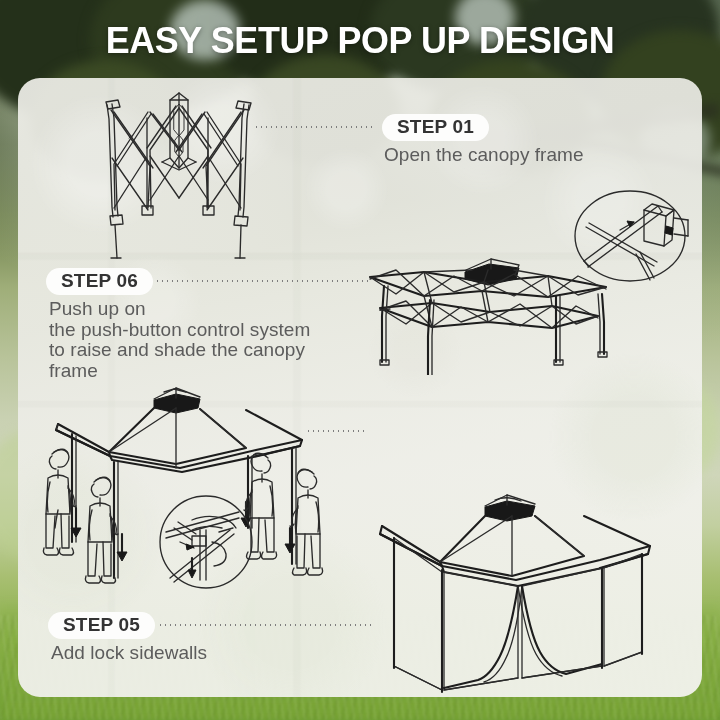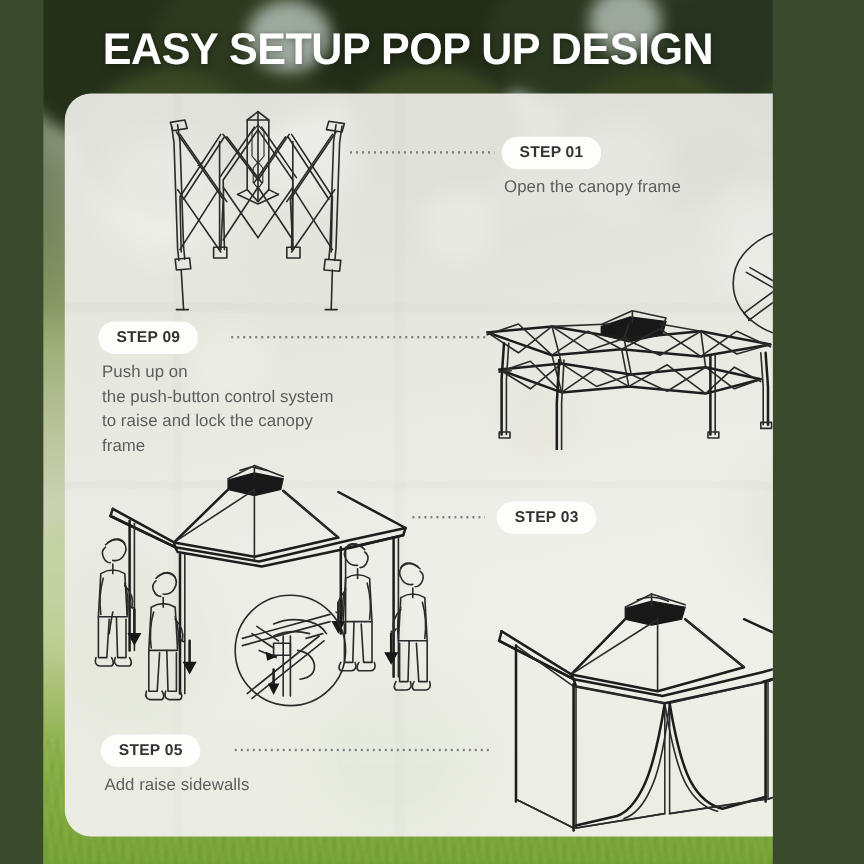--- a/index.html
+++ b/index.html
@@ -1,21 +1,21 @@
 <!DOCTYPE html>
 <html><head>
 <meta charset="utf-8">
 <style>
   html,body{margin:0;padding:0;}
   body{
     width:720px;height:720px;overflow:hidden;
     font-family:"Liberation Sans","DejaVu Sans",sans-serif;
     background:#3a4a2c;
   }
-  #stage{position:relative;width:608px;height:720px;overflow:hidden;margin-left:36px;}
+  #stage{position:relative;width:720px;height:720px;overflow:hidden;}
 
   
   .bg{position:absolute;inset:0;overflow:hidden;}
   .bg-sky{
     position:absolute;inset:0;
     background:
       radial-gradient(circle at 18% 6%, rgba(205,216,196,.75) 0 8%, rgba(0,0,0,0) 28%),
       radial-gradient(circle at 62% 3%, rgba(214,224,214,.8) 0 6%, rgba(0,0,0,0) 22%),
       radial-gradient(circle at 88% 12%, rgba(150,170,150,.55) 0 9%, rgba(0,0,0,0) 30%),
       linear-gradient(180deg,#2c3a20 0%,#36451f 10%,#3d4d26 20%,#6e7f4c 30%,#9fae79 40%,#b9c49b 50%,#c9d1b2 58%,#cfd6ba 66%,#c2cfa0 73%,#a8bf72 80%,#8cb14c 88%,#79a53c 95%,#6d9c33 100%);
@@ -84,28 +84,28 @@
 
   
   .step{position:absolute;}
   .badge{
     display:inline-block;
     background:#fdfdfc;
     border-radius:14px;
     padding:4px 15px 5px 15px;
     color:#333333;
     font-weight:700;
-    font-size:13px;
+    font-size:19px;
     line-height:18px;
     letter-spacing:.2px;
     white-space:nowrap;
   }
   .desc{
     color:#5c5c5c;
-    font-size:14px;
+    font-size:19px;
     line-height:20.5px;
     letter-spacing:.05px;
     white-space:pre-line;
     margin-top:4px;
   }
   .dots{
     position:absolute;height:2px;
     background-image:radial-gradient(circle, #7e7e7e 0 0.9px, rgba(0,0,0,0) 1.1px);
     background-size:5px 2px;
     background-repeat:repeat-x;
@@ -217,24 +217,24 @@
     <div class="dots" style="left:0;top:20px;width:122px;"></div>
     <div style="position:absolute;left:128px;top:8px;">
       <span class="badge">STEP 01</span>
       <div class="desc" style="padding-left:2px;">Open the canopy frame</div>
     </div>
   </div>
 
   <div class="step" style="left:22px;top:268px;width:420px;">
     <div class="dots" style="left:133px;top:12px;width:215px;"></div>
     <div>
-      <span class="badge" style="margin-left:24px;">STEP 09</span>
+      <span class="badge" style="margin-left:24px;">STEP 06</span>
       <div class="desc" style="padding-left:27px;">Push up on
 the push-button control system
-to raise and lock the canopy
+to raise and shade the canopy
 frame</div>
     </div>
   </div>
 
   <svg style="position:absolute;left:362px;top:250px;" width="256" height="125" viewBox="0 0 256 125">
 
     <path class="fil-dark" d="M103 22 l24 -8 l30 4 l-3 11 l-28 6 l-23 -6 z"></path>
     <path class="ln" d="M104 20 l25 -11 l28 6 l-4 10"></path>
     <path class="ln" d="M129 9 l0 10"></path>
 
@@ -295,21 +295,20 @@
     <path class="ln" d="M58 48 l14 -8"></path>
     <path class="fil-dark" d="M72 40 l-7 -1 l3 6 z"></path>
 
     <path class="ln" d="M74 72 L88 98"></path>
     <path class="ln" d="M78 70 L92 96"></path>
   </svg>
 
   <div class="step" style="left:306px;top:414px;width:360px;">
     <div class="dots" style="left:0;top:16px;width:62px;"></div>
     <div style="position:absolute;left:72px;top:4px;">
-      <span class="badge">STEP 03</span>
     </div>
   </div>
 
   <svg style="position:absolute;left:14px;top:382px;" width="336" height="220" viewBox="0 0 336 220">
 
     <path class="fil-dark" d="M140 18 l22 -6 l24 5 l-2 9 l-22 5 l-22 -5 z"></path>
     <path class="ln" d="M140 17 l22 -11 l24 9"></path>
     <path class="ln" d="M162 6 l0 10"></path>
     <path class="ln" d="M150 10 l10 -3 l12 3"></path>
 
@@ -419,21 +418,21 @@
     <path class="ln" d="M198 160 q12 2 14 12 q1 10 -12 12"></path>
     <path class="ln-thk" d="M178 176 L178 190"></path>
     <path class="fil-dark" d="M174 188 l8 0 l-4 8 z"></path>
     <path class="ln" d="M205 150 l14 -4"></path>
   </svg>
 
   <div class="step" style="left:22px;top:612px;width:400px;">
     <div class="dots" style="left:136px;top:12px;width:214px;"></div>
     <div>
       <span class="badge" style="margin-left:26px;">STEP 05</span>
-      <div class="desc" style="padding-left:29px;">Add raise sidewalls</div>
+      <div class="desc" style="padding-left:29px;">Add lock sidewalls</div>
     </div>
   </div>
 
   <svg style="position:absolute;left:372px;top:492px;" width="330" height="208" viewBox="0 0 330 208">
     <defs>
       <pattern id="meshpat" width="9" height="8" patternUnits="userSpaceOnUse">
         <circle cx="2.4" cy="2" r="2.0" fill="none" stroke="#2b2b2b" stroke-width="0.85"></circle>
         <circle cx="6.9" cy="6" r="2.0" fill="none" stroke="#2b2b2b" stroke-width="0.85"></circle>
       </pattern>
     </defs>

